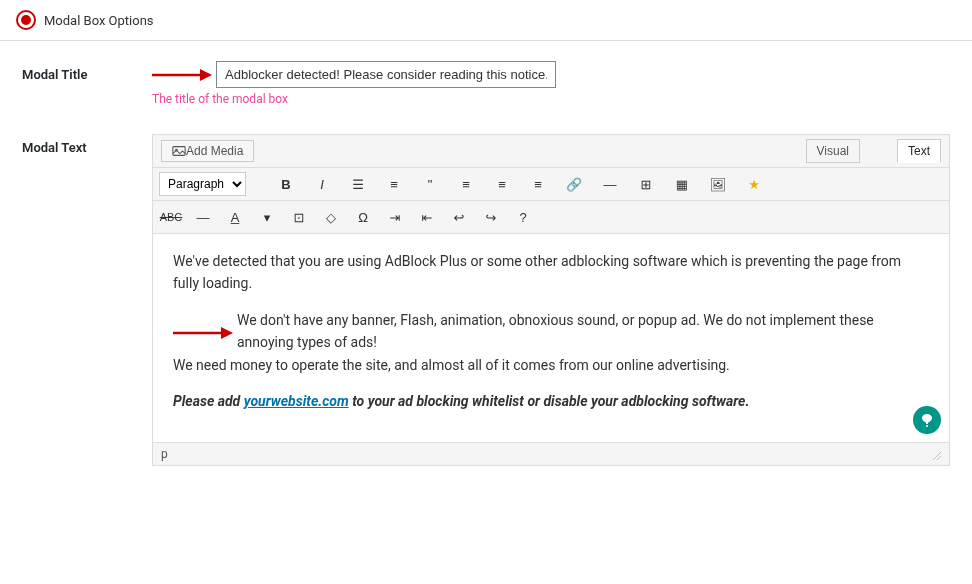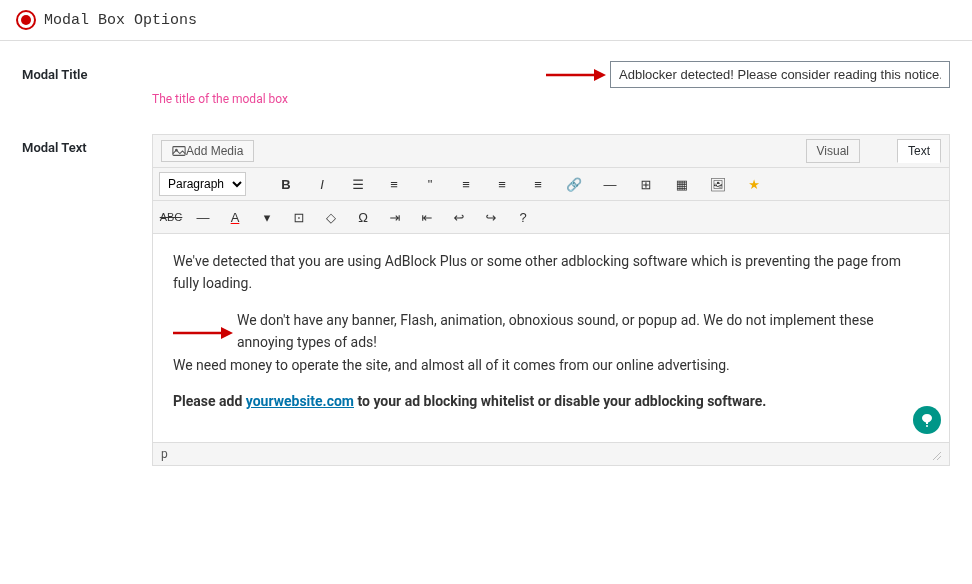--- a/index.html
+++ b/index.html
@@ -20,24 +20,23 @@
       gap: 8px;
       padding: 10px 16px;
       border-bottom: 1px solid #ddd;
       background: #fff;
     }
     .panel-logo {
       width: 20px;
       height: 20px;
     }
     .panel-title {
-      font-size: 15px;
+      font-size: 13px;
       color: #333;
       font-weight: 400;
-      font-family: Liberation Mono, monospace;
     }
     .content-area {
       padding: 20px 22px;
     }
     .field-row {
       display: flex;
       margin-bottom: 28px;
       align-items: flex-start;
     }
     .field-label {
@@ -49,21 +48,20 @@
       color: #23282d;
     }
     .field-content {
       flex: 1;
       position: relative;
     }
     .arrow-indicator {
       display: flex;
       align-items: center;
       margin-bottom: 4px;
-      justify-content: flex-end;
     }
     .red-arrow {
       width: 60px;
       height: 20px;
       margin-right: 4px;
     }
     .title-input {
       border: 1px solid #7e8993;
       padding: 5px 8px;
       font-size: 13px;
@@ -155,21 +153,21 @@
       position: relative;
     }
     .editor-para {
       margin-bottom: 14px;
     }
     .editor-para:last-child { margin-bottom: 0; }
     .editor-link {
       color: #0073aa;
       text-decoration: underline;
     }
-    .bold-text { font-weight: bold; }
+    .bold-text { font-weight: bold; font-style: italic; }
     .editor-arrow-row {
       display: flex;
       align-items: flex-start;
     }
     .editor-status-bar {
       display: flex;
       justify-content: space-between;
       align-items: center;
       padding: 4px 8px;
       border-top: 1px solid #ddd;

